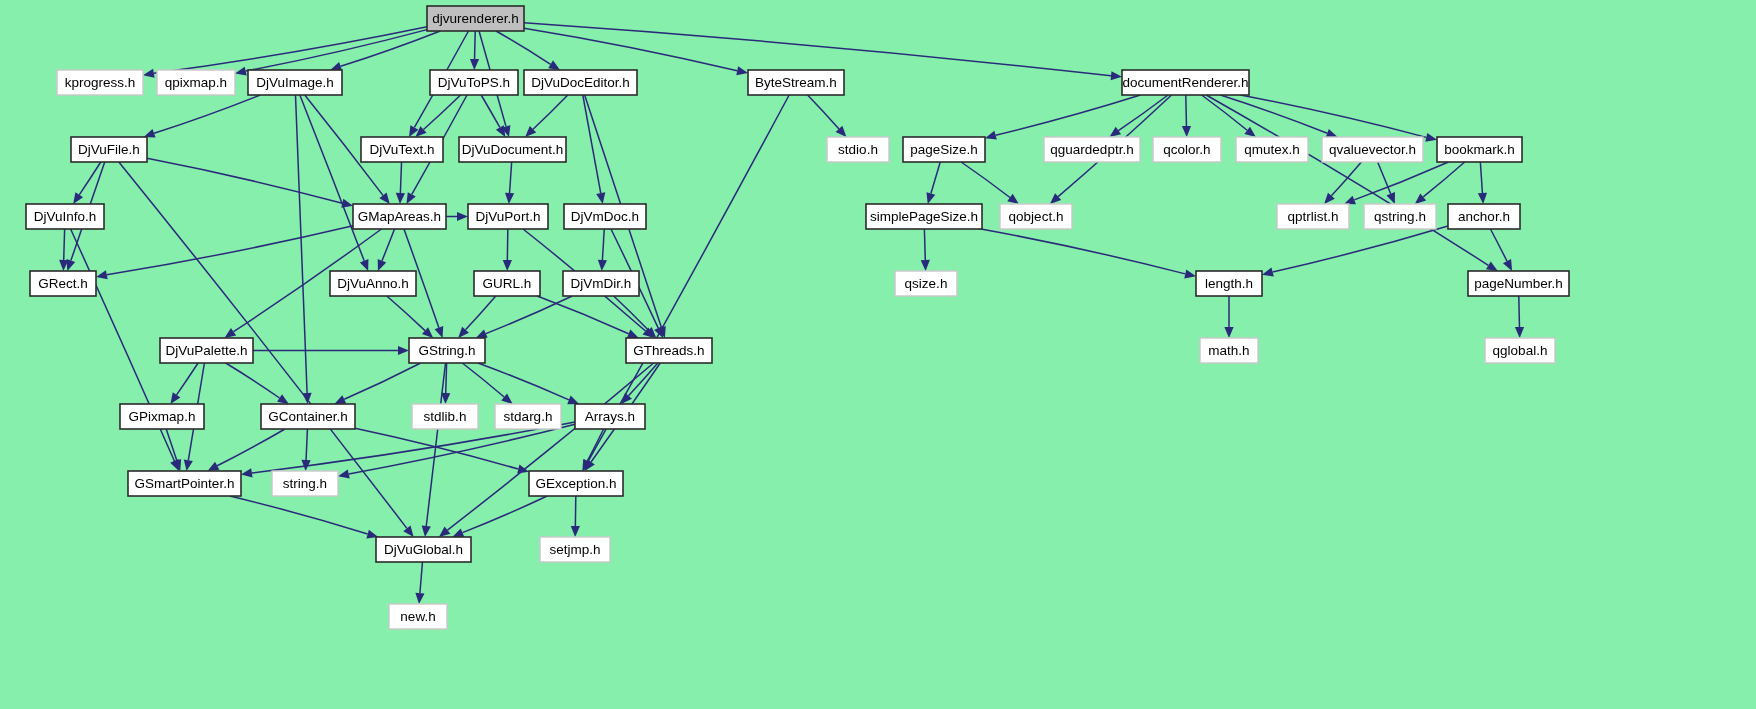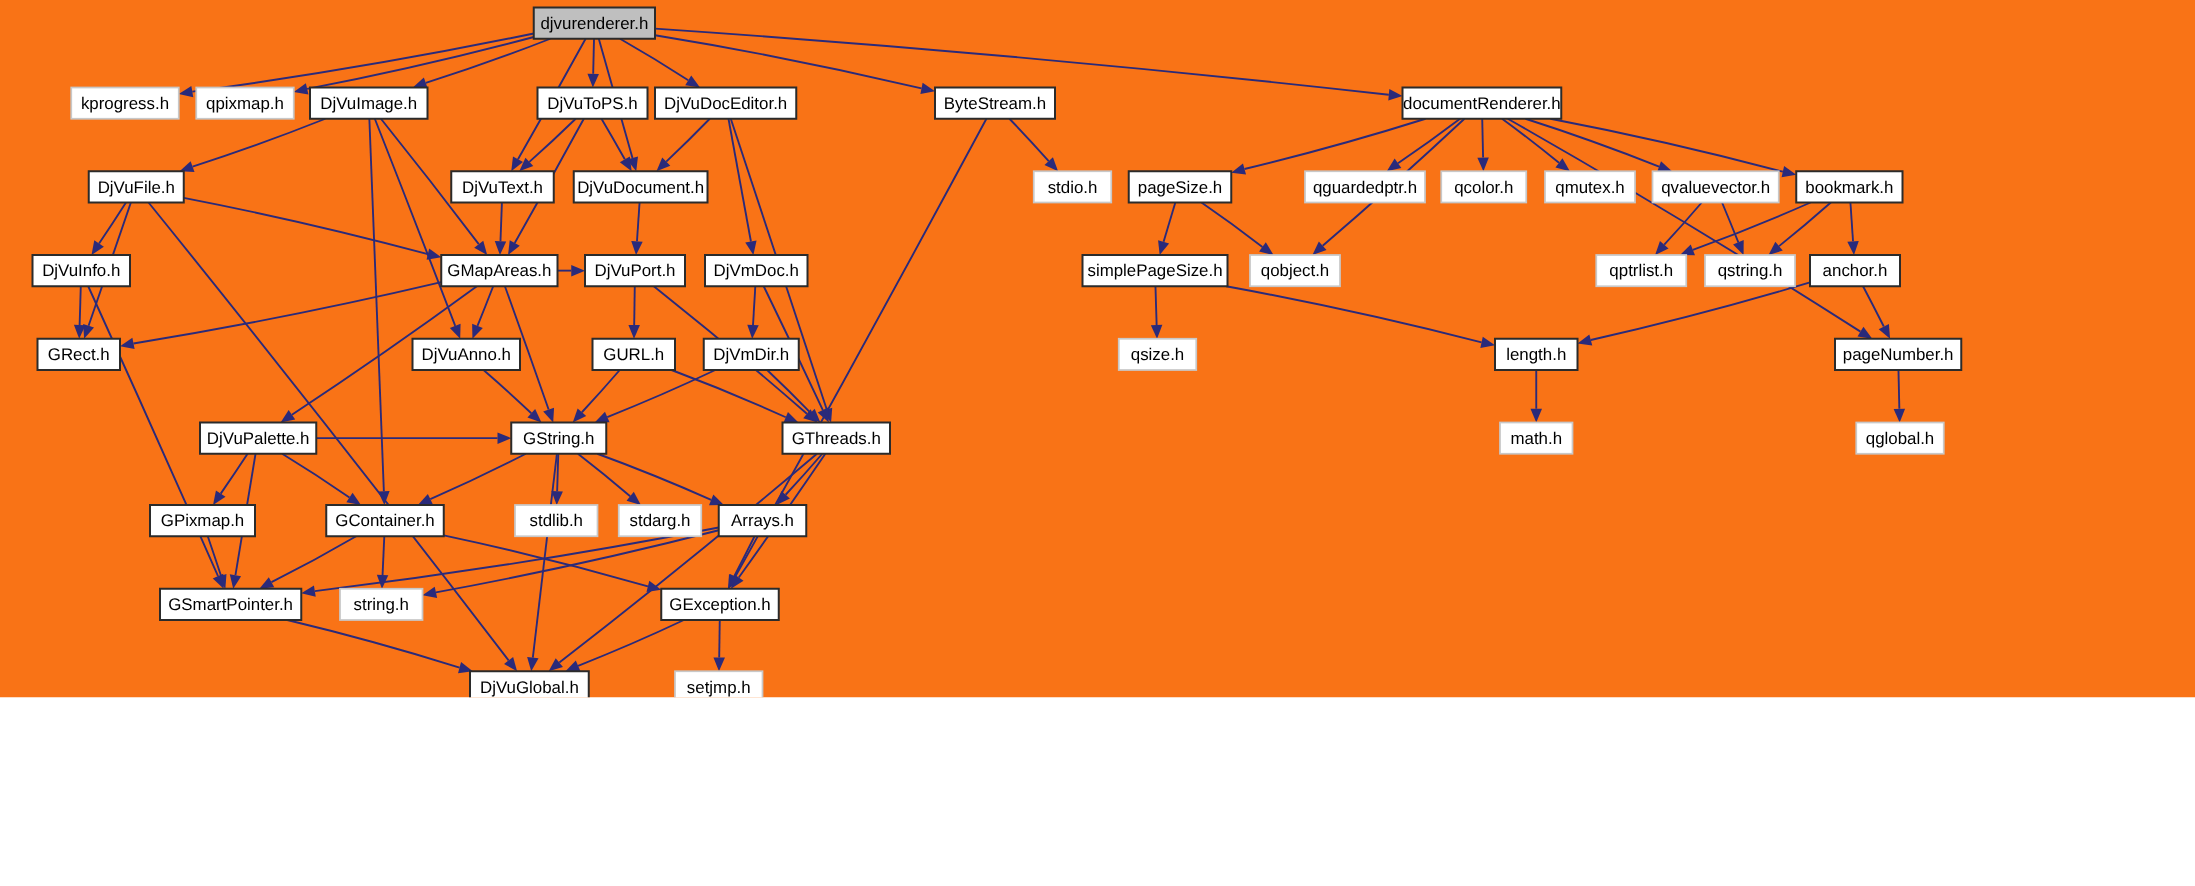--- a/index.html
+++ b/index.html
@@ -3,22 +3,22 @@
 <meta charset="utf-8">
 <style>
   html, body {
     margin: 0;
     padding: 0;
     background: #ffffff;
   }
   #graph-root {
     position: relative;
     width: 1756px;
-    height: 558px;
-    background: #f97316;
+    height: 709px;
+    background: #86efac;
     font-family: "Liberation Sans", sans-serif;
     overflow: hidden;
   }
   svg#graph-svg {
     position: absolute;
     left: 0;
     top: 0;
     width: 1756px;
     height: 709px;
     display: block;

